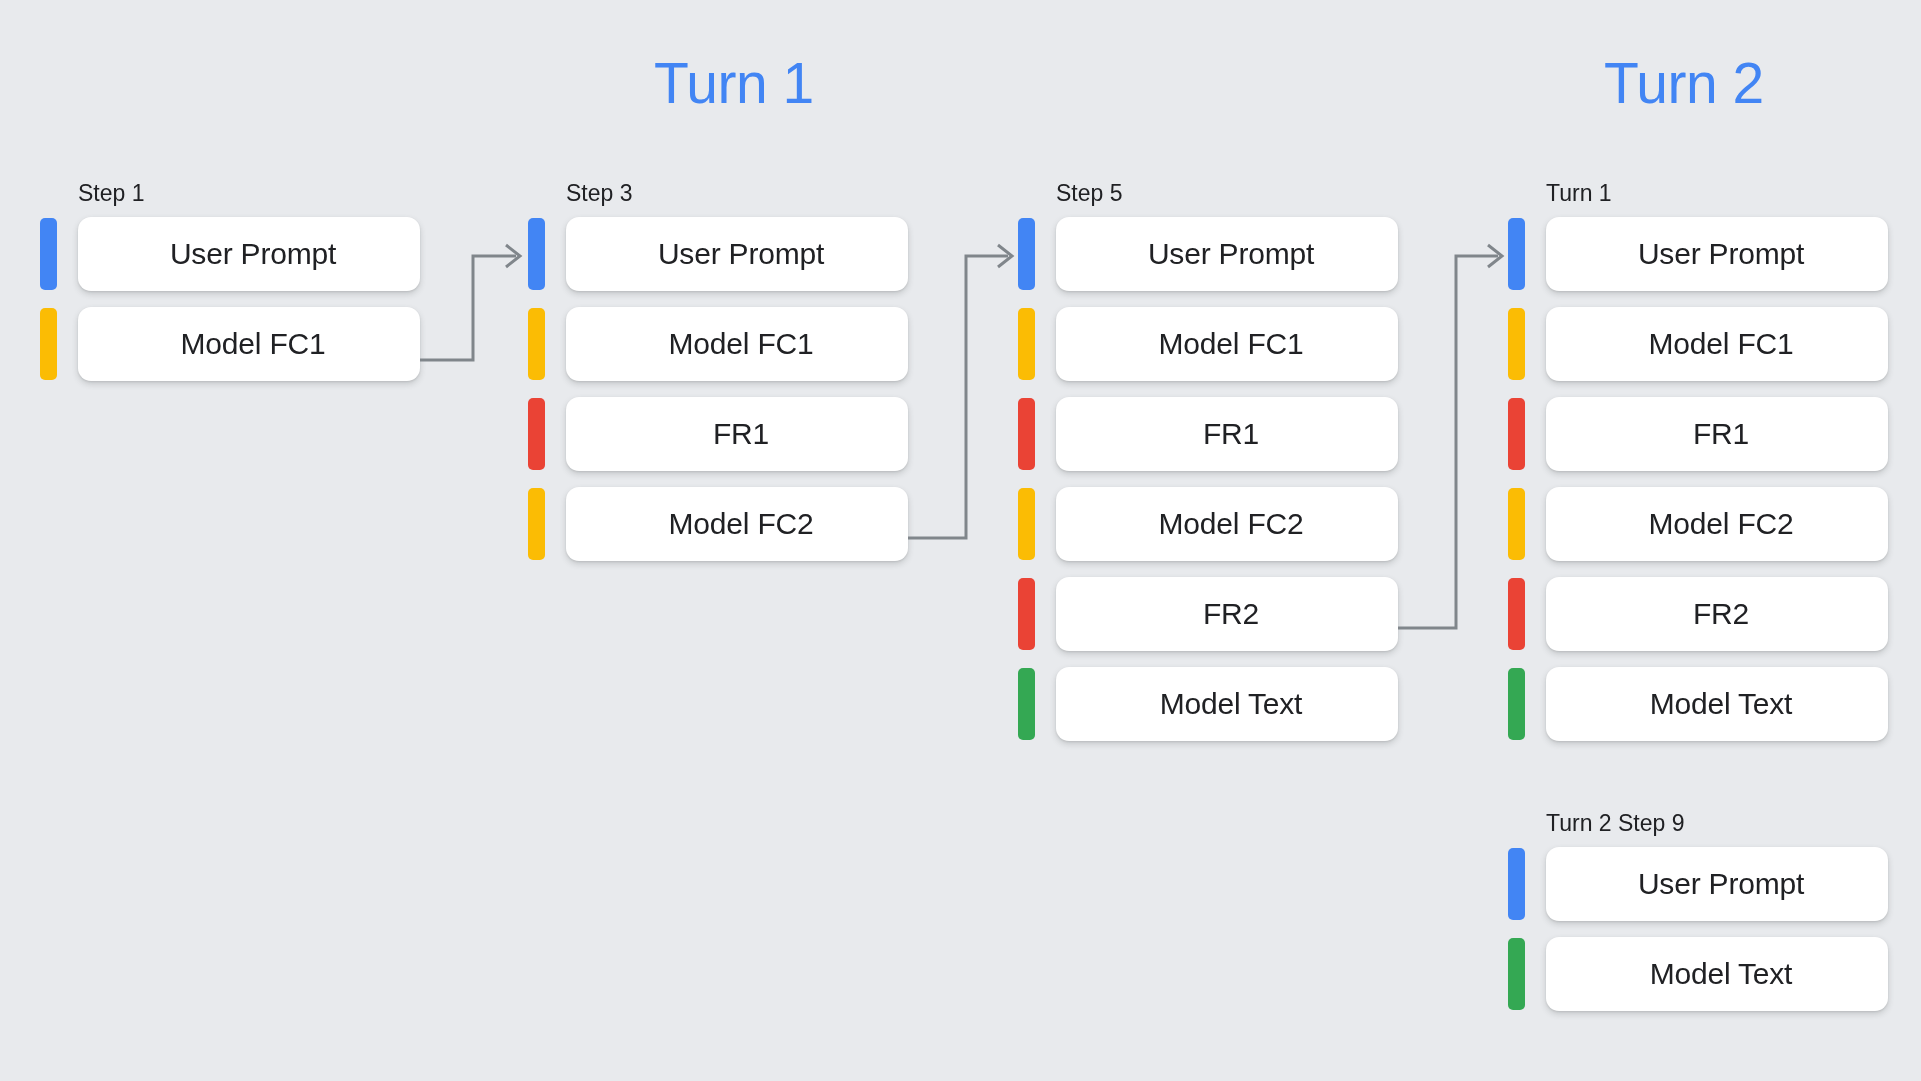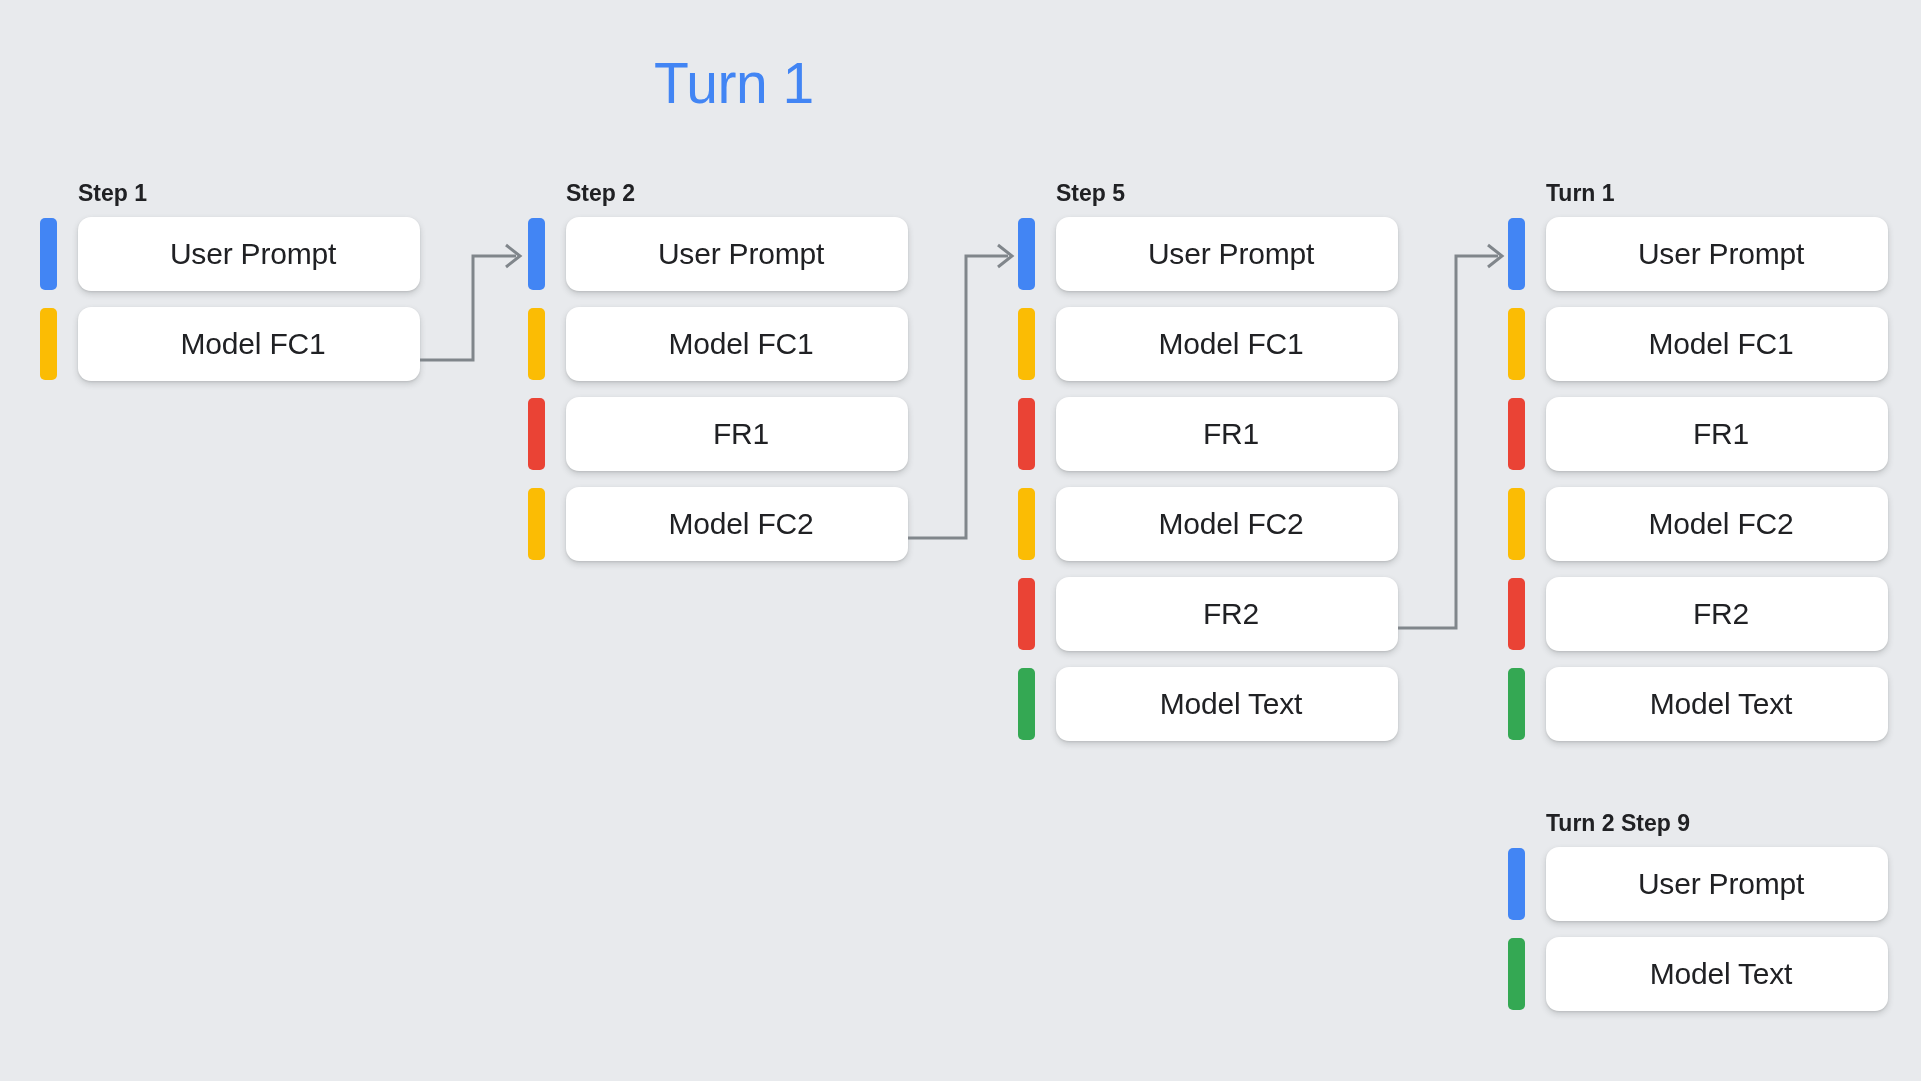--- a/index.html
+++ b/index.html
@@ -34,21 +34,21 @@
   #turn-header-1 { left: 654px; top: 50px; }
   #turn-header-2 { left: 1604px; top: 50px; }
 
   
   .column {
     position: absolute;
   }
   .col-label {
     font-size: 23px;
     color: #202124;
-    font-weight: 700;
+    font-weight: 400;
     margin: 0 0 12px 38px;
     white-space: nowrap;
     line-height: 1;
   }
   .rows { display: flex; flex-direction: column; }
 
   .row {
     display: flex;
     align-items: stretch;
     height: 74px;
@@ -95,37 +95,38 @@
     overflow: visible;
     pointer-events: none;
   }
 </style>
 </head>
 <body style="background: rgb(232, 234, 237);">
 
 <div id="canvas">
 
   <div id="turn-header-1" class="turn-header" style="color: rgb(66, 133, 244);">Turn 1</div>
+  <div id="turn-header-2" class="turn-header" style="color: rgb(66, 133, 244);">Turn 2</div>
 
   <div id="column-step-1" class="column">
     <div class="col-label">Step 1</div>
     <div class="rows">
       <div class="row">
         <div class="swatch" style="background-color: rgb(66, 133, 244);"></div>
         <div class="card" style="background-color: rgb(255, 255, 255); color: rgb(32, 33, 36);">User Prompt</div>
       </div>
       <div class="row">
         <div class="swatch" style="background-color: rgb(251, 188, 4);"></div>
         <div class="card" style="background-color: rgb(255, 255, 255); color: rgb(32, 33, 36);">Model FC1</div>
       </div>
     </div>
   </div>
 
   <div id="column-step-2" class="column">
-    <div class="col-label">Step 2</div>
+    <div class="col-label">Step 3</div>
     <div class="rows">
       <div class="row">
         <div class="swatch" style="background-color: rgb(66, 133, 244);"></div>
         <div class="card" style="background-color: rgb(255, 255, 255); color: rgb(32, 33, 36);">User Prompt</div>
       </div>
       <div class="row">
         <div class="swatch" style="background-color: rgb(251, 188, 4);"></div>
         <div class="card" style="background-color: rgb(255, 255, 255); color: rgb(32, 33, 36);">Model FC1</div>
       </div>
       <div class="row">

